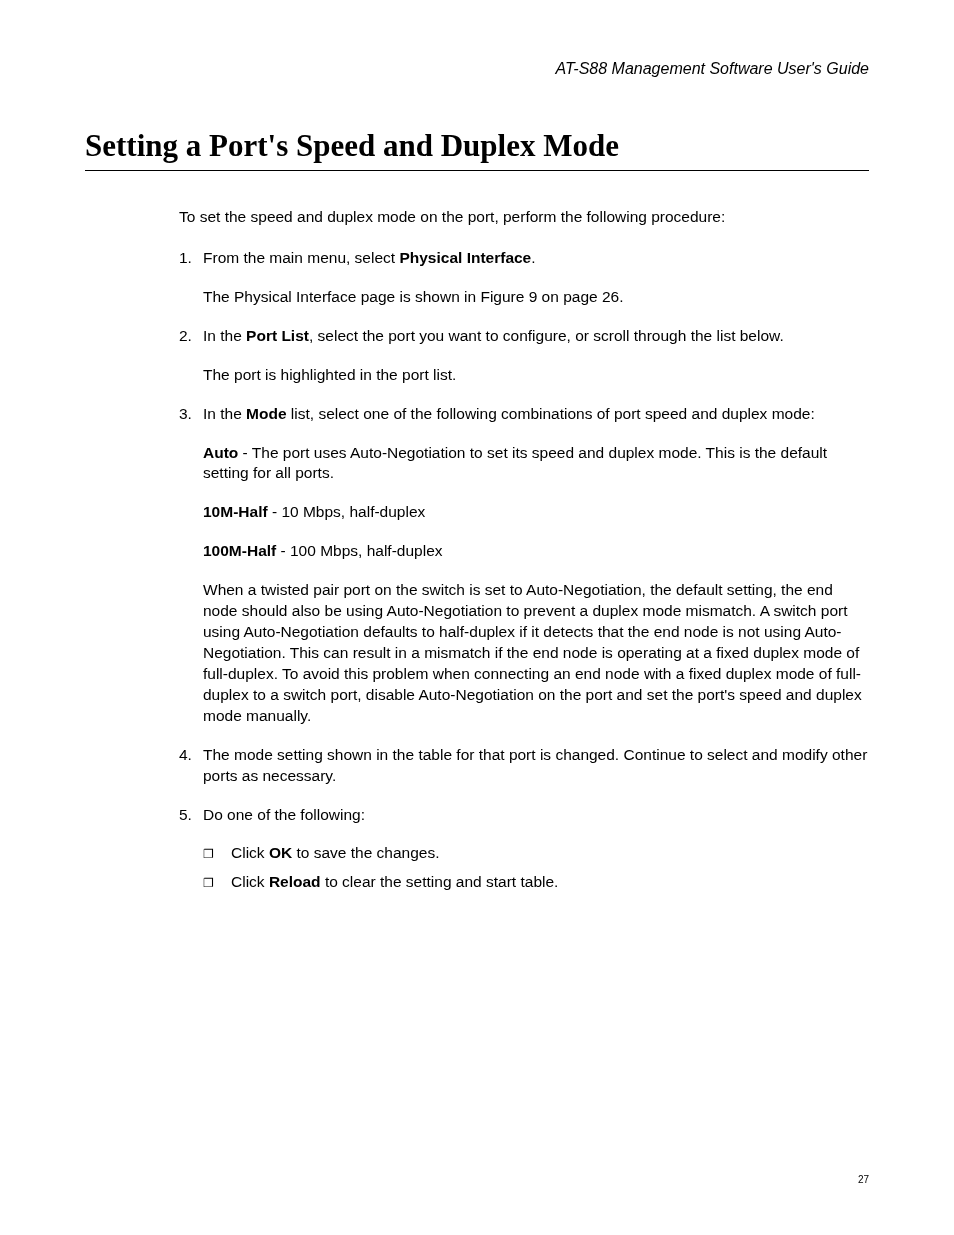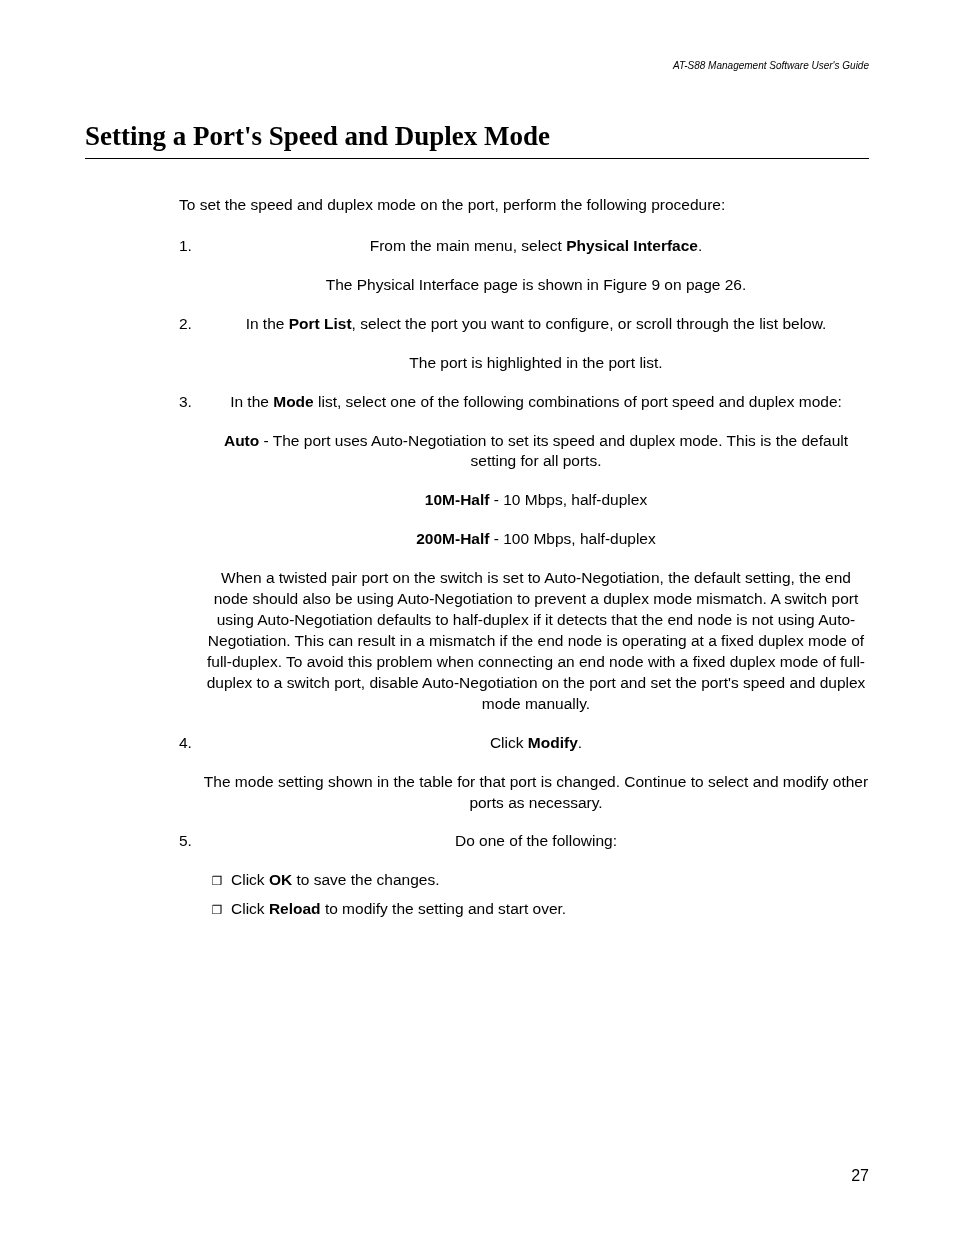--- a/index.html
+++ b/index.html
@@ -11,27 +11,27 @@
       font-family: Arial, Helvetica, sans-serif;
       background: #fff;
       color: #000;
       width: 954px;
       height: 1235px;
       position: relative;
       padding: 60px 85px 50px 85px;
     }
     .header-text {
       font-style: italic;
-      font-size: 10px;
+      font-size: 16px;
       text-align: right;
       margin-bottom: 50px;
     }
     .section-title {
       font-family: "Times New Roman", Times, serif;
-      font-size: 27px;
+      font-size: 31px;
       font-weight: bold;
       border-bottom: 1.5px solid #000;
       padding-bottom: 6px;
       margin-bottom: 36px;
     }
     .content {
       margin-left: 94px;
       font-size: 15.5px;
       line-height: 1.35;
     }
@@ -41,21 +41,20 @@
     .numbered-item {
       display: flex;
       margin-bottom: 18px;
     }
     .num {
       width: 24px;
       flex-shrink: 0;
     }
     .item-body {
       flex: 1;
-      text-align: center;
     }
     .item-body p {
       margin-bottom: 18px;
     }
     .item-body p:last-child {
       margin-bottom: 0;
     }
     .mode-line {
       margin-bottom: 18px;
     }
@@ -70,21 +69,21 @@
       font-size: 12px;
       padding-top: 3px;
     }
     .bold {
       font-weight: bold;
     }
     .page-number {
       position: absolute;
       bottom: 50px;
       right: 85px;
-      font-size: 16px;
+      font-size: 10px;
     }
   </style>
 </head>
 <body>
 
 <div class="header-text">AT-S88 Management Software User's Guide</div>
 
 <h1 class="section-title">Setting a Port's Speed and Duplex Mode</h1>
 
 <div class="content">
@@ -106,43 +105,42 @@
       <p>The port is highlighted in the port list.</p>
     </div>
   </div>
 
   <div class="numbered-item">
     <div class="num">3.</div>
     <div class="item-body">
       <p><span>In the </span><span class="bold">Mode</span><span> list, select one of the following combinations of port speed and duplex mode:</span></p>
       <p class="mode-line"><span class="bold">Auto</span><span> - The port uses Auto-Negotiation to set its speed and duplex mode. This is the default setting for all ports.</span></p>
       <p class="mode-line"><span class="bold">10M-Half</span><span> - 10 Mbps, half-duplex</span></p>
-      <p class="mode-line"><span class="bold">200M-Half</span><span> - 100 Mbps, half-duplex</span></p>
+      <p class="mode-line"><span class="bold">100M-Half</span><span> - 100 Mbps, half-duplex</span></p>
       <p>When a twisted pair port on the switch is set to Auto-Negotiation, the default setting, the end node should also be using Auto-Negotiation to prevent a duplex mode mismatch. A switch port using Auto-Negotiation defaults to half-duplex if it detects that the end node is not using Auto-Negotiation. This can result in a mismatch if the end node is operating at a fixed duplex mode of full-duplex. To avoid this problem when connecting an end node with a fixed duplex mode of full-duplex to a switch port, disable Auto-Negotiation on the port and set the port's speed and duplex mode manually.</p>
     </div>
   </div>
 
   <div class="numbered-item">
     <div class="num">4.</div>
     <div class="item-body">
-      <p><span>Click </span><span class="bold">Modify</span><span>.</span></p>
       <p>The mode setting shown in the table for that port is changed. Continue to select and modify other ports as necessary.</p>
     </div>
   </div>
 
   <div class="numbered-item">
     <div class="num">5.</div>
     <div class="item-body">
       <p>Do one of the following:</p>
       <div class="bullet-item">
         <div class="bullet-icon">❐</div>
         <div><span>Click </span><span class="bold">OK</span><span> to save the changes.</span></div>
       </div>
       <div class="bullet-item">
         <div class="bullet-icon">❐</div>
-        <div><span>Click </span><span class="bold">Reload</span><span> to modify the setting and start over.</span></div>
+        <div><span>Click </span><span class="bold">Reload</span><span> to clear the setting and start table.</span></div>
       </div>
     </div>
   </div>
 
 </div>
 
 <div class="page-number">27</div>
 
 </body></html>

